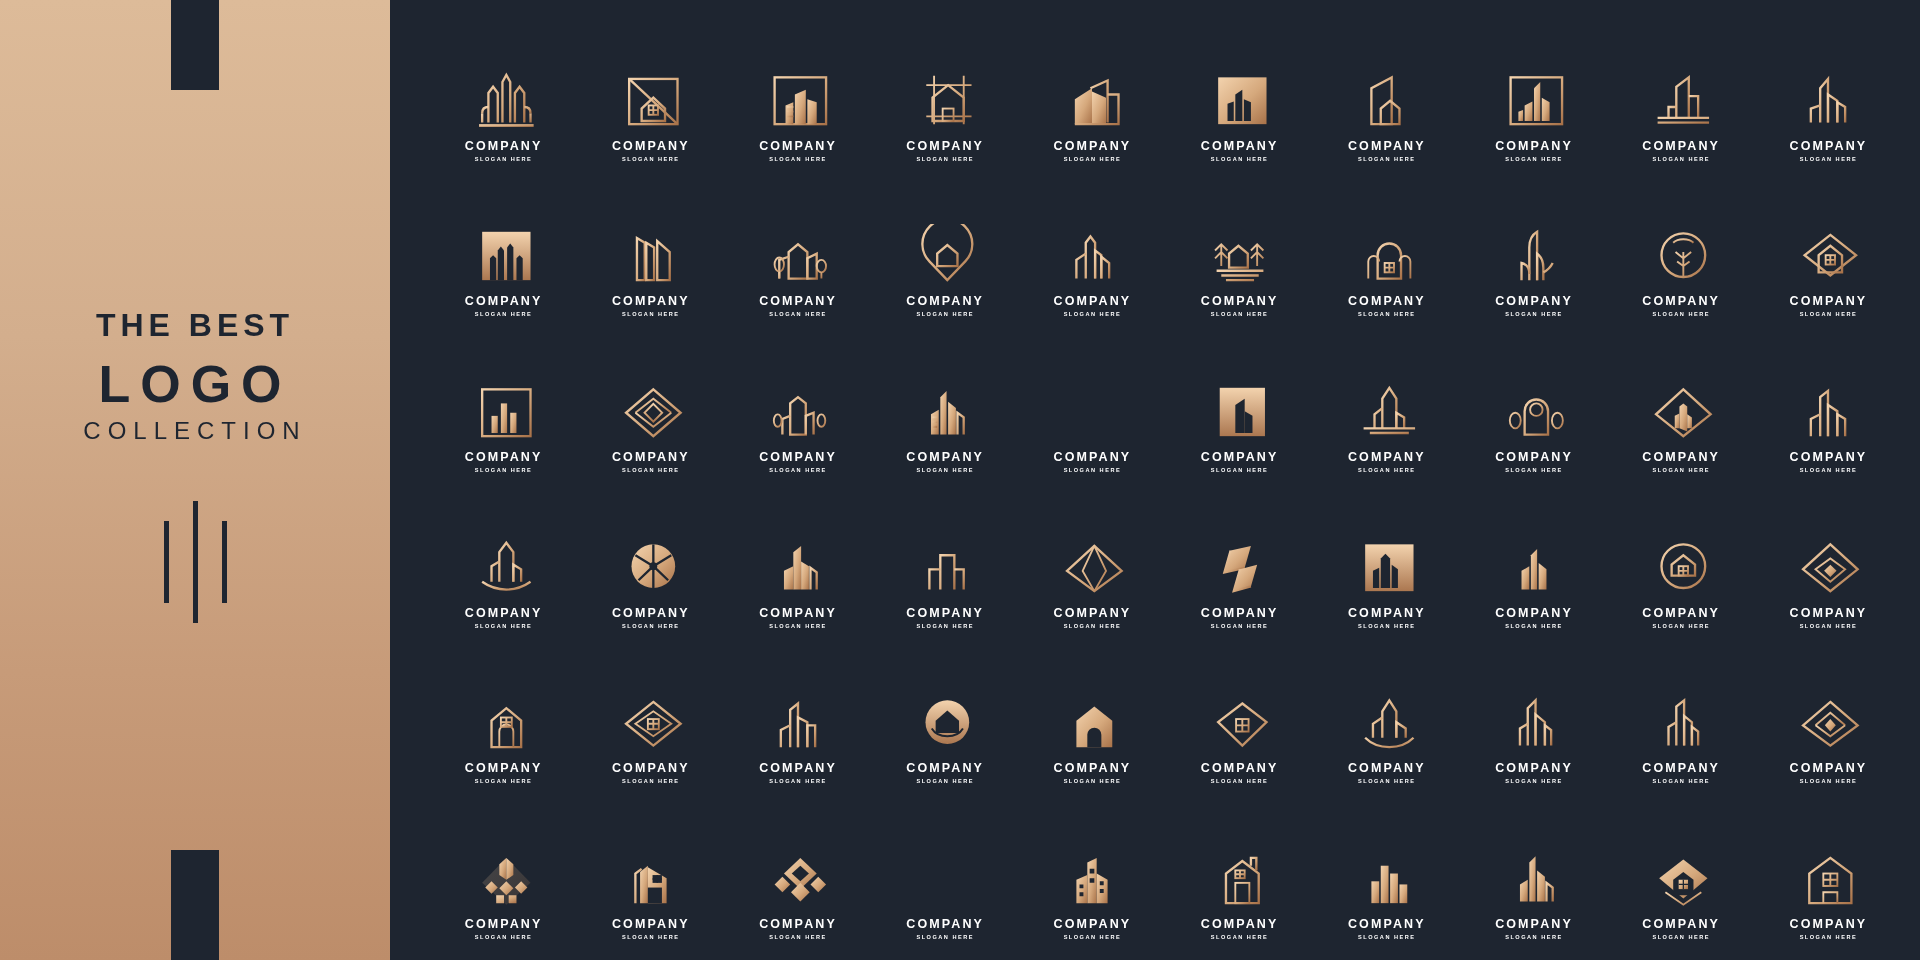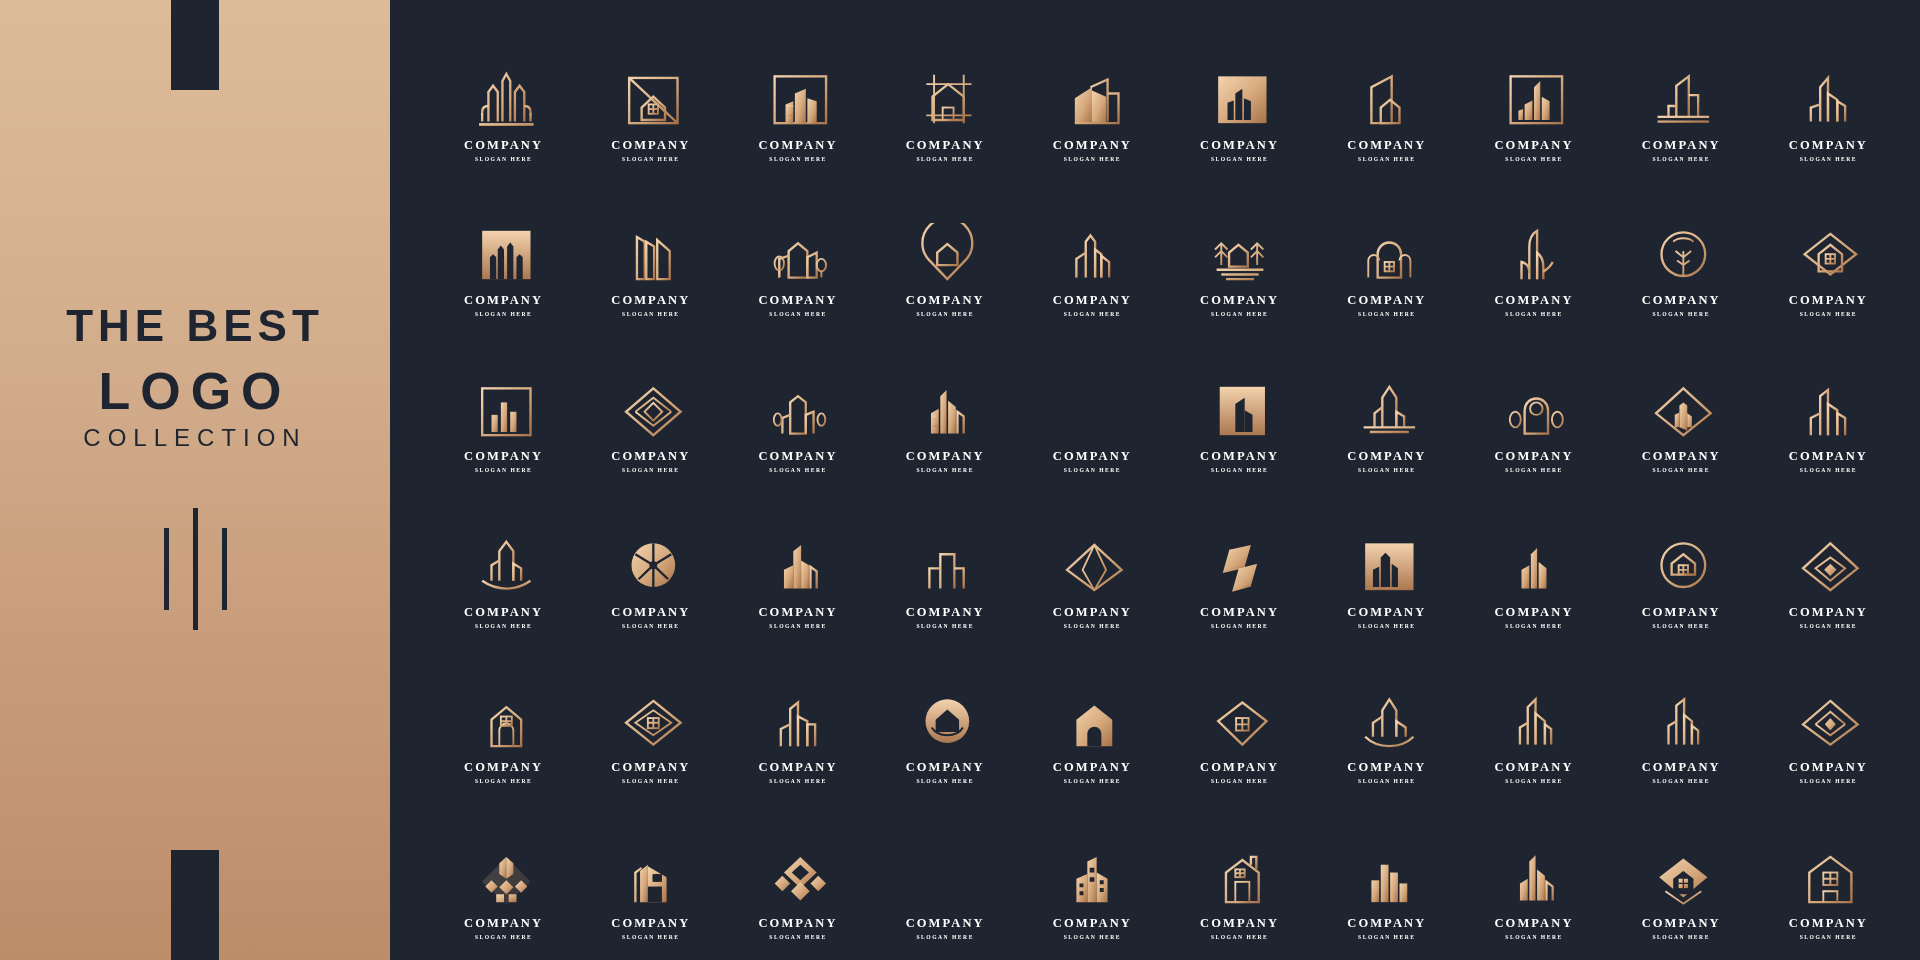--- a/index.html
+++ b/index.html
@@ -38,21 +38,21 @@
     top: 0; left: 0; right: 0; bottom: 0;
     display: flex;
     flex-direction: column;
     align-items: center;
     justify-content: center;
     color: #1e2530;
     padding: 0 14px;
   }
   #headline-block { text-align: center; margin-top: -26px; }
   #title-best {
-    font-size: 44px;
+    font-size: 32px;
     font-weight: 700;
     letter-spacing: 5px;
     line-height: 1.18;
     white-space: nowrap;
   }
   #title-logo {
     font-size: 52px;
     font-weight: 700;
     letter-spacing: 10px;
     line-height: 1.25;
@@ -87,21 +87,20 @@
     letter-spacing: 2.2px;
     line-height: 1.55;
   }
 
   
   #logo-panel {
     position: relative;
     flex: 1 1 auto;
     background: #1e2530;
     padding: 12px 18px 14px 40px;
-    font-family: Liberation Serif, serif;
   }
   #logo-grid {
     display: grid;
     grid-template-columns: repeat(10, 1fr);
     grid-template-rows: repeat(6, 1fr);
     width: 100%; height: 100%;
   }
   .logo-card {
     display: flex;
     flex-direction: column;

